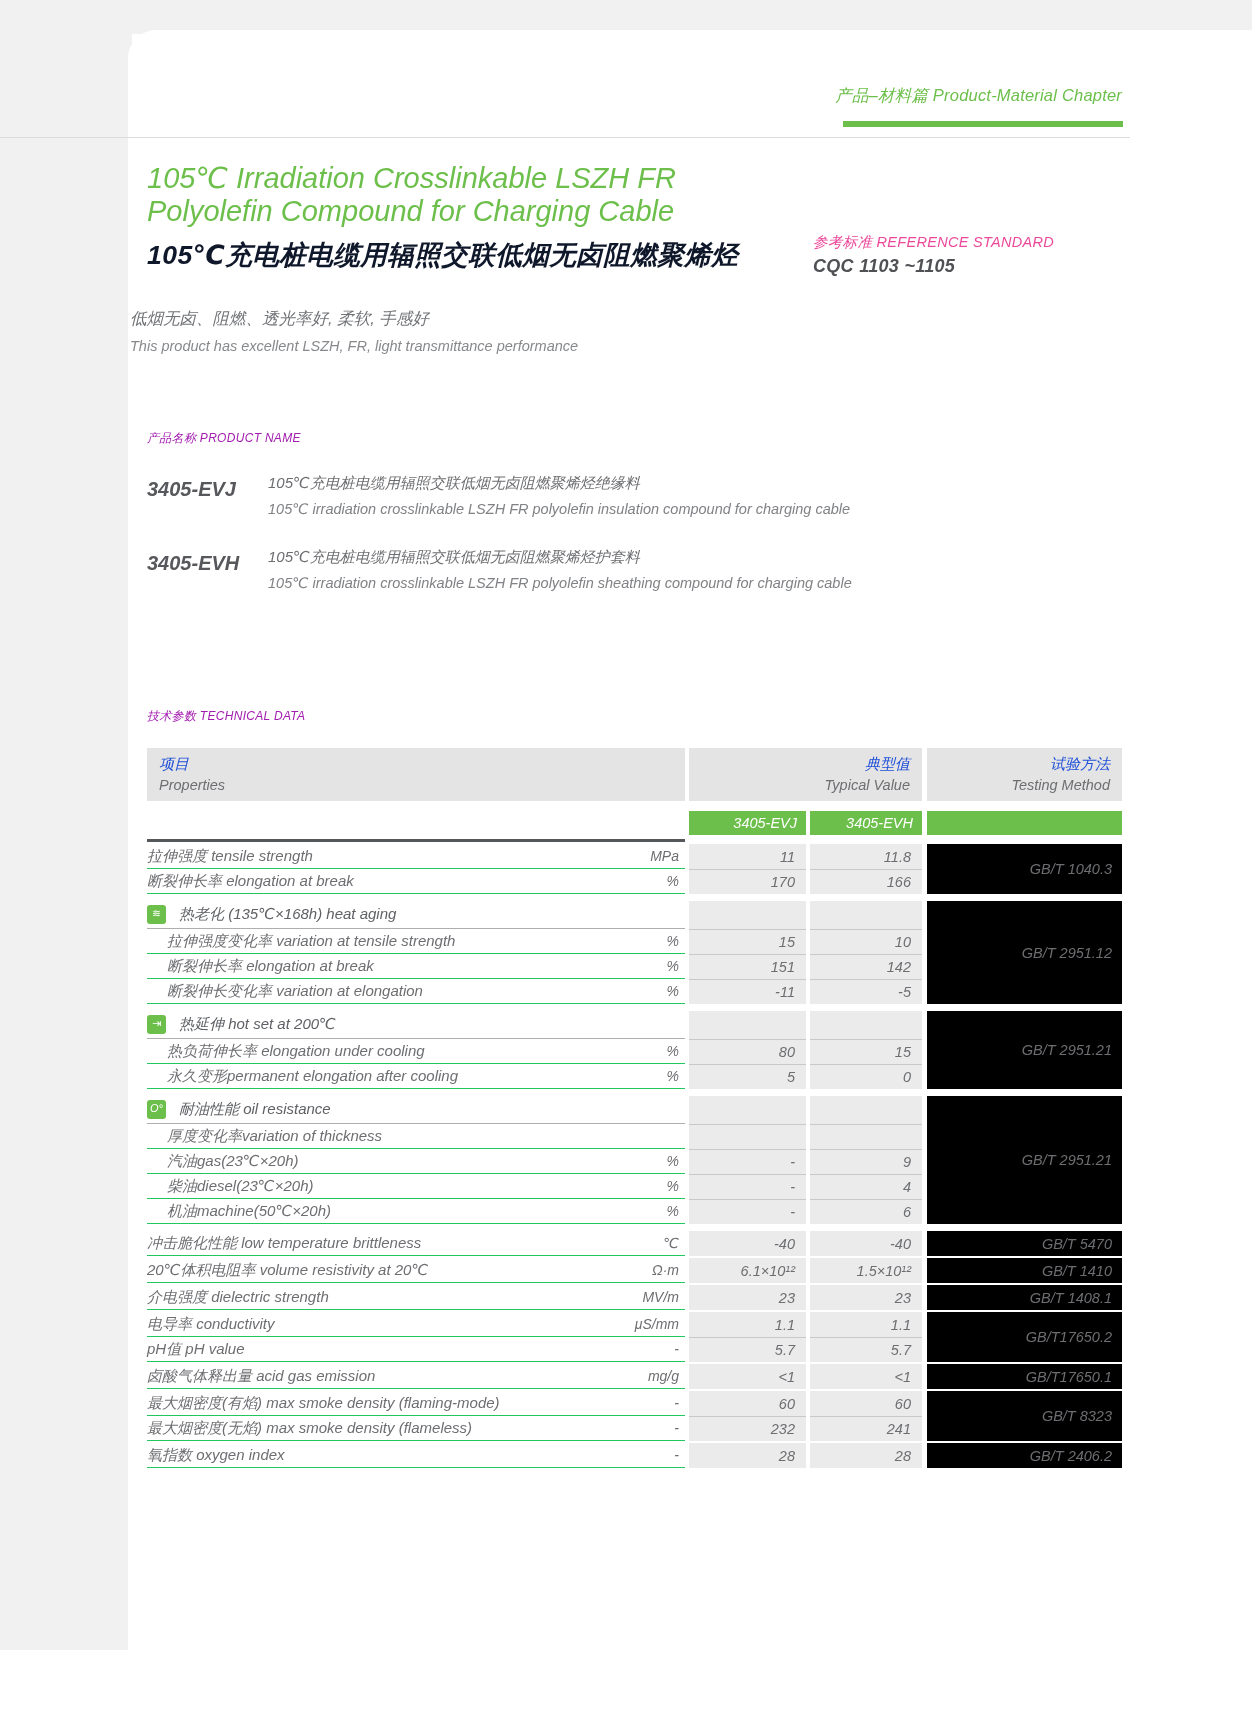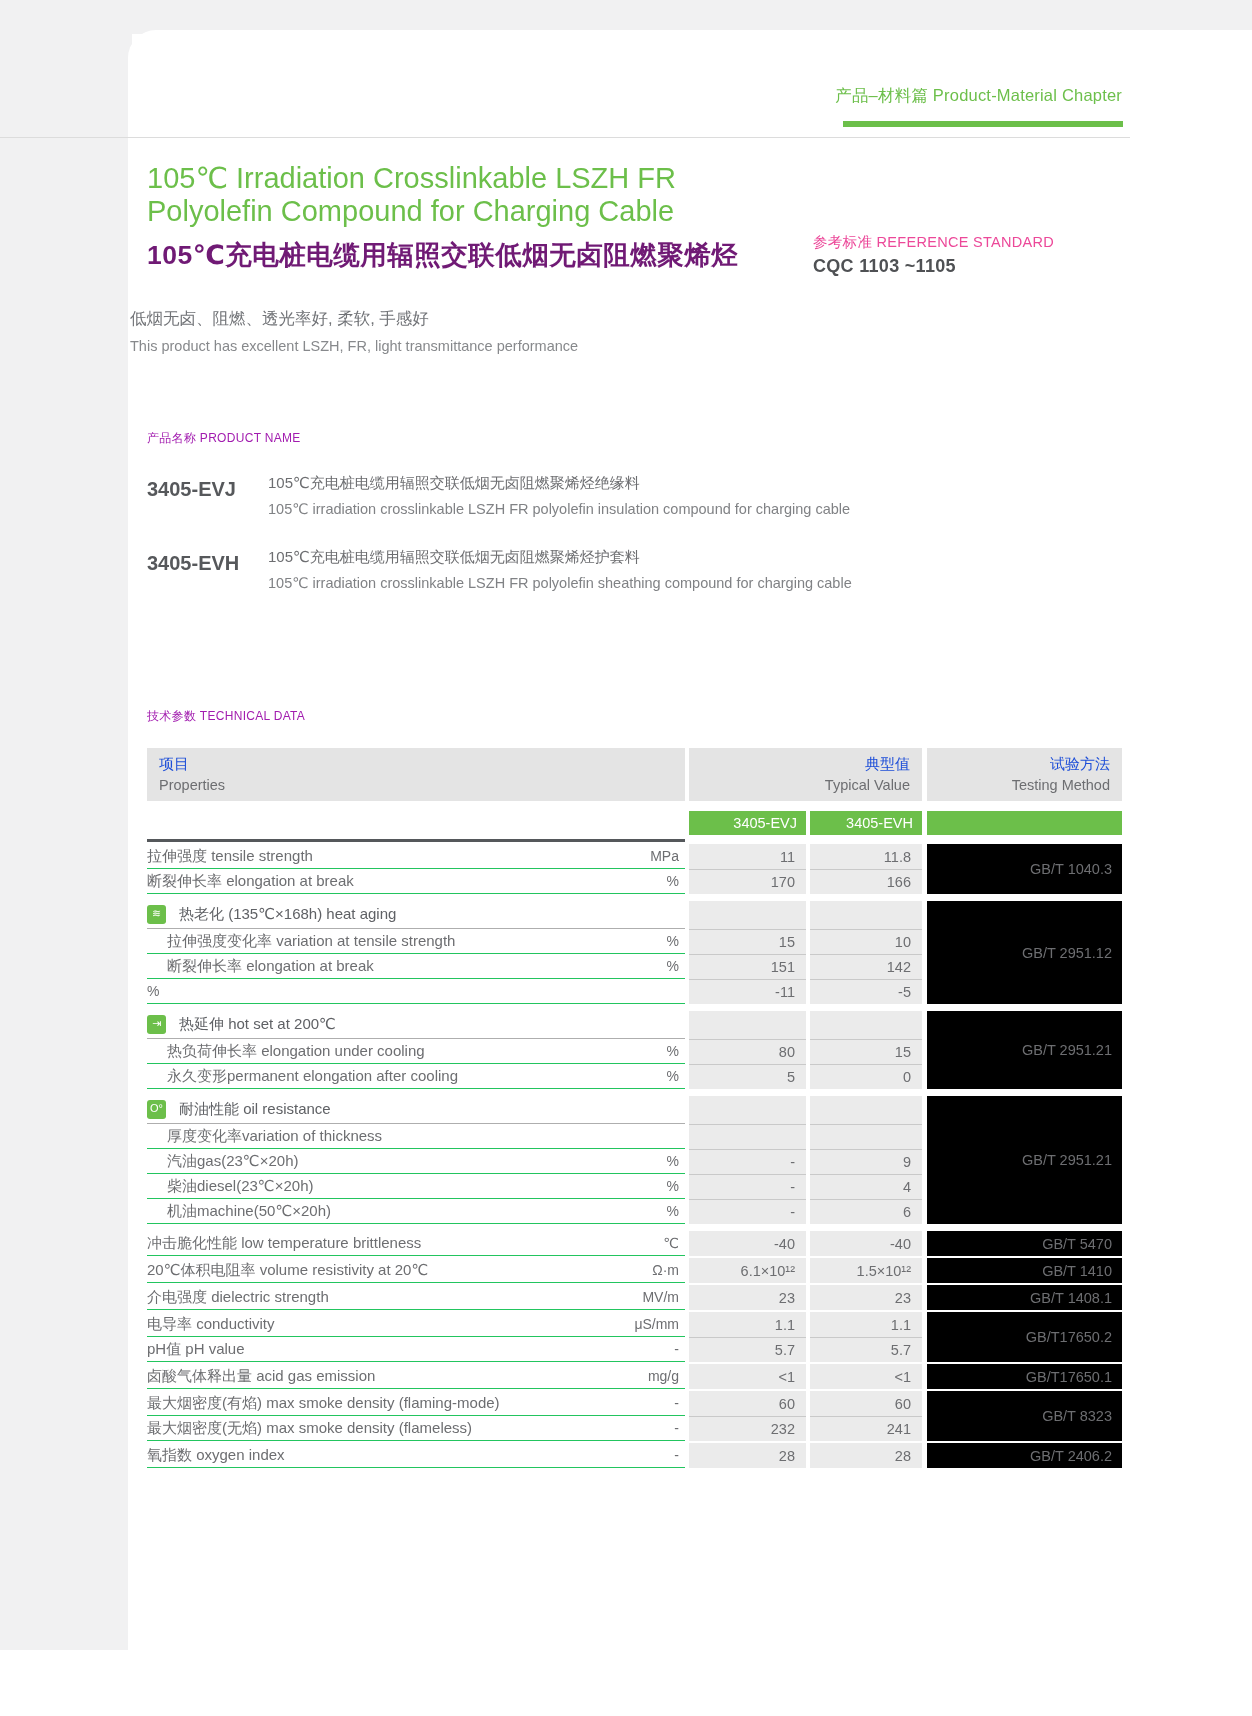--- a/index.html
+++ b/index.html
@@ -1,32 +1,32 @@
 <!DOCTYPE html>
 <html><head>
 <meta charset="utf-8">
 <style>
   * { margin:0; padding:0; box-sizing:border-box; }
   body { background:#fff; font-family:"Liberation Sans","DejaVu Sans",sans-serif; }
-  .page { position:relative; width:1252px; height:1716px; background:#fff; overflow:hidden; }
+  .page { position:relative; width:1252px; height:1716px; background:#fff; overflow:hidden;font-style:italic; }
   .bg-top { position:absolute; left:0; top:0; width:100%; height:34px; background:#f1f1f2; }
   .bg-left { position:absolute; left:0; top:0; width:132px; height:1650px; background:#f1f1f2; }
   .sheet { position:absolute; left:128px; top:30px; right:0; bottom:0; background:#fff; border-top-left-radius:28px; }
   .content { position:absolute; inset:0; }
 
   
   .hdr-text { position:absolute; top:85px; left:0; width:1122px; text-align:right;
               font-size:16.5px; color:#6cbf4a; letter-spacing:.2px; }
   .hdr-bar { position:absolute; top:121px; left:843px; width:280px; height:6px; background:#6cbf4a; }
   .hdr-line { position:absolute; top:137px; left:0; width:1130px; border-top:1px solid #dcdcdc; }
 
   
   .title { position:absolute; left:147px; top:162px; }
   .title-en { font-size:29px; line-height:33px; color:#6cbf4a; font-weight:400; }
-  .title-cn { margin-top:9px; font-size:26.5px; font-weight:700; color:#701a75; letter-spacing:.5px; }
+  .title-cn { margin-top:9px; font-size:26.5px; font-weight:700; color:#0f172a; letter-spacing:.5px; }
   .ref { position:absolute; left:813px; top:233px; }
   .ref-label { font-size:14.5px; color:#ec4899; letter-spacing:.3px; }
   .ref-value { margin-top:4px; font-size:18px; font-weight:700; color:#4f5154; letter-spacing:.3px; }
 
   .features { position:absolute; left:130px; top:308px; }
   .f-cn { font-size:16.5px; color:#717377; }
   .f-en { margin-top:8px; font-size:14.5px; color:#87898c; }
 
   .sec-h { font-size:12px; color:#a21caf; letter-spacing:.3px; }
   .products-h { position:absolute; left:147px; top:430px; }
@@ -193,20 +193,21 @@
               </div>
             <div class="lrow ind">
                 <span class="lab">拉伸强度变化率 variation at tensile strength</span>
                 <span class="unit">%</span>
               </div>
             <div class="lrow ind">
                 <span class="lab">断裂伸长率 elongation at break</span>
                 <span class="unit">%</span>
               </div>
             <div class="lrow ind">
+                <span class="lab">断裂伸长变化率 variation at elongation</span>
                 <span class="unit">%</span>
               </div>
           </div>
           <div class="vcol">
             <div class="vcell sec"></div>
             <div class="vcell">15</div>
             <div class="vcell">151</div>
             <div class="vcell">-11</div>
           </div>
           <div class="vcol evh">

